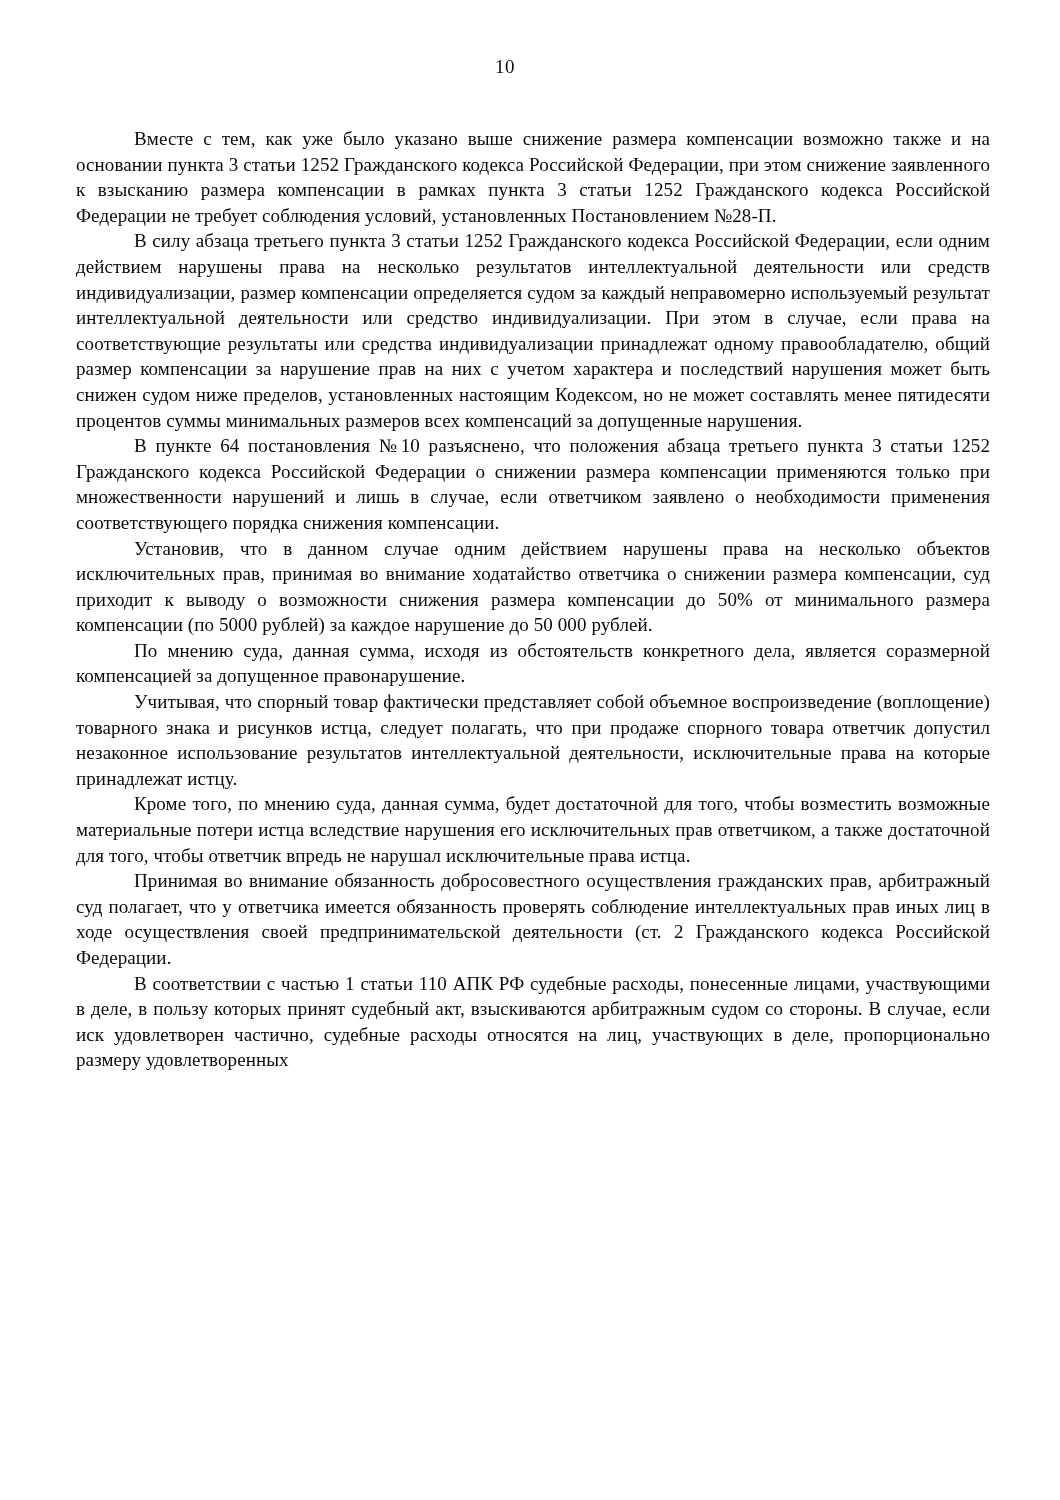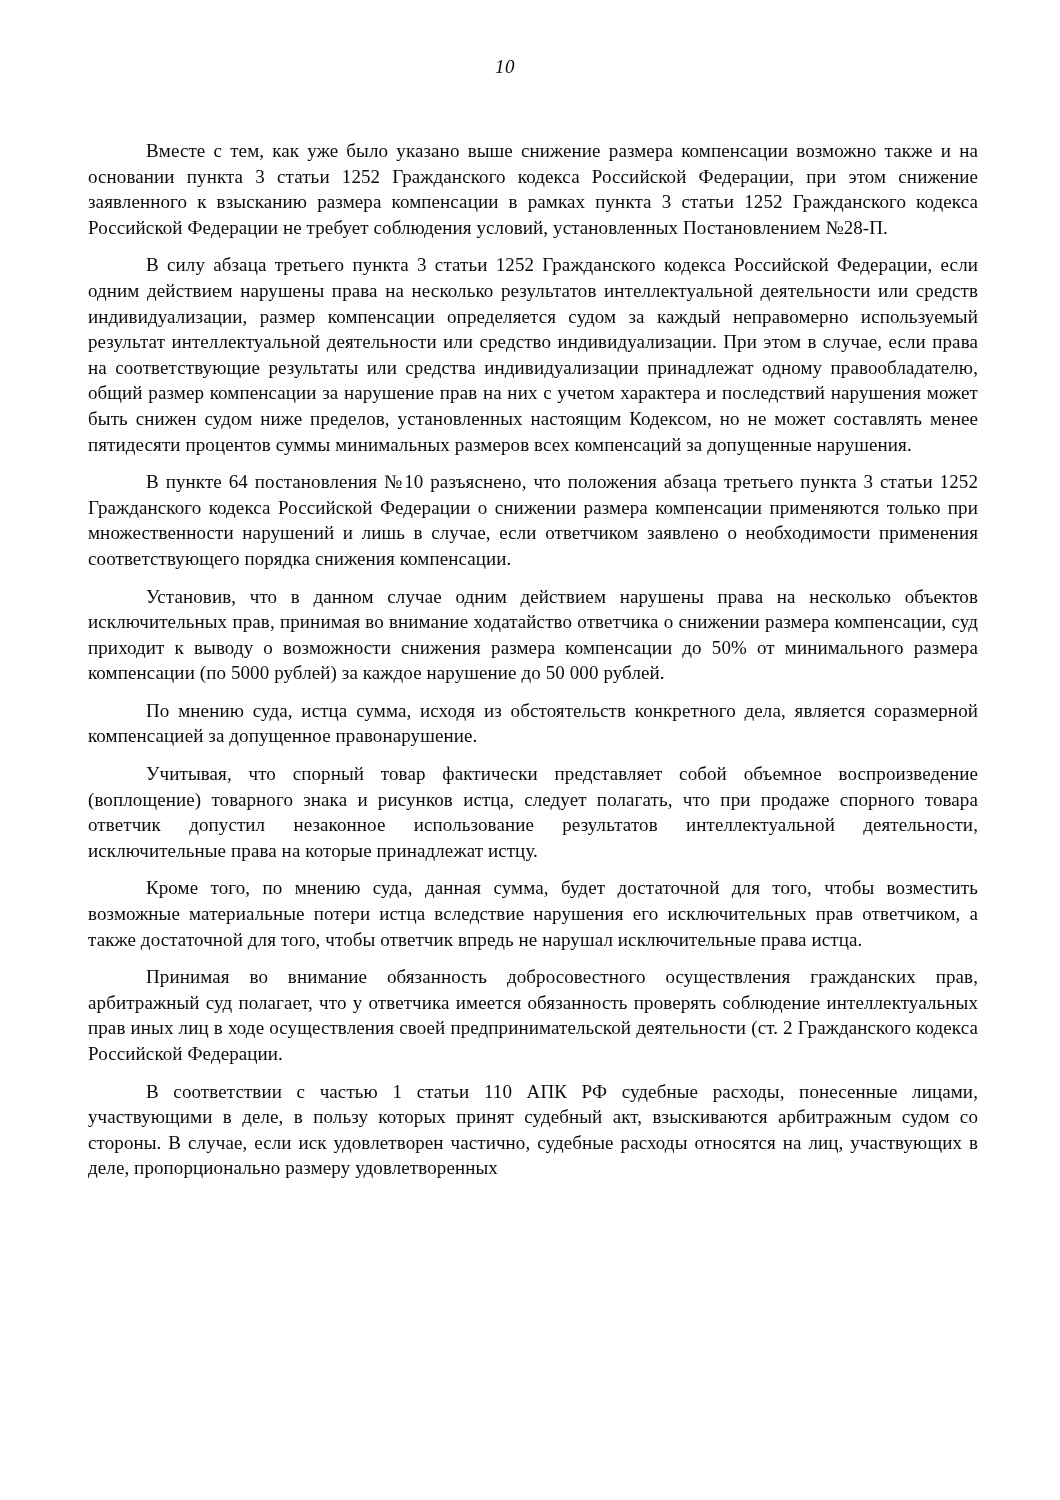--- a/index.html
+++ b/index.html
@@ -21,50 +21,49 @@
     background: #ffffff;
   }
   .page-number {
     position: absolute;
     top: 56px;
     left: 0;
     width: 1010px; 
     text-align: center;
     font-size: 19px;
     letter-spacing: 0.5px;
-    font-style: italic;
   }
   .content {
     position: absolute;
     top: 126px;
     left: 76px;
     width: 914px;
     text-align: justify;
     font-size: 19px;
     line-height: 25.6px;
     letter-spacing: 0.1px;
   }
   .content p {
-    margin: 12px;
+    margin: 0;
     padding: 0;
     text-indent: 58px;
     text-align: justify;
     text-align-last: left;
   }
 </style>
 </head>
 <body>
 
 <div class="page">
   <div class="page-number">10</div>
 
   <div class="content">
     <p>Вместе с тем, как уже было указано выше снижение размера компенсации возможно также и на основании пункта 3 статьи 1252 Гражданского кодекса Российской Федерации, при этом снижение заявленного к взысканию размера компенсации в рамках пункта 3 статьи 1252 Гражданского кодекса Российской Федерации не требует соблюдения условий, установленных Постановлением №28-П.</p>
     <p>В силу абзаца третьего пункта 3 статьи 1252 Гражданского кодекса Российской Федерации, если одним действием нарушены права на несколько результатов интеллектуальной деятельности или средств индивидуализации, размер компенсации определяется судом за каждый неправомерно используемый результат интеллектуальной деятельности или средство индивидуализации. При этом в случае, если права на соответствующие результаты или средства индивидуализации принадлежат одному правообладателю, общий размер компенсации за нарушение прав на них с учетом характера и последствий нарушения может быть снижен судом ниже пределов, установленных настоящим Кодексом, но не может составлять менее пятидесяти процентов суммы минимальных размеров всех компенсаций за допущенные нарушения.</p>
     <p>В пункте 64 постановления №10 разъяснено, что положения абзаца третьего пункта 3 статьи 1252 Гражданского кодекса Российской Федерации о снижении размера компенсации применяются только при множественности нарушений и лишь в случае, если ответчиком заявлено о необходимости применения соответствующего порядка снижения компенсации.</p>
     <p>Установив, что в данном случае одним действием нарушены права на несколько объектов исключительных прав, принимая во внимание ходатайство ответчика о снижении размера компенсации, суд приходит к выводу о возможности снижения размера компенсации до 50% от минимального размера компенсации (по 5000 рублей) за каждое нарушение до 50 000 рублей.</p>
-    <p>По мнению суда, истца сумма, исходя из обстоятельств конкретного дела, является соразмерной компенсацией за допущенное правонарушение.</p>
+    <p>По мнению суда, данная сумма, исходя из обстоятельств конкретного дела, является соразмерной компенсацией за допущенное правонарушение.</p>
     <p>Учитывая, что спорный товар фактически представляет собой объемное воспроизведение (воплощение) товарного знака и рисунков истца, следует полагать, что при продаже спорного товара ответчик допустил незаконное использование результатов интеллектуальной деятельности, исключительные права на которые принадлежат истцу.</p>
     <p>Кроме того, по мнению суда, данная сумма, будет достаточной для того, чтобы возместить возможные материальные потери истца вследствие нарушения его исключительных прав ответчиком, а также достаточной для того, чтобы ответчик впредь не нарушал исключительные права истца.</p>
     <p>Принимая во внимание обязанность добросовестного осуществления гражданских прав, арбитражный суд полагает, что у ответчика имеется обязанность проверять соблюдение интеллектуальных прав иных лиц в ходе осуществления своей предпринимательской деятельности (ст. 2 Гражданского кодекса Российской Федерации.</p>
     <p>В соответствии с частью 1 статьи 110 АПК РФ судебные расходы, понесенные лицами, участвующими в деле, в пользу которых принят судебный акт, взыскиваются арбитражным судом со стороны. В случае, если иск удовлетворен частично, судебные расходы относятся на лиц, участвующих в деле, пропорционально размеру удовлетворенных</p>
   </div>
 </div>
 
 </body></html>

